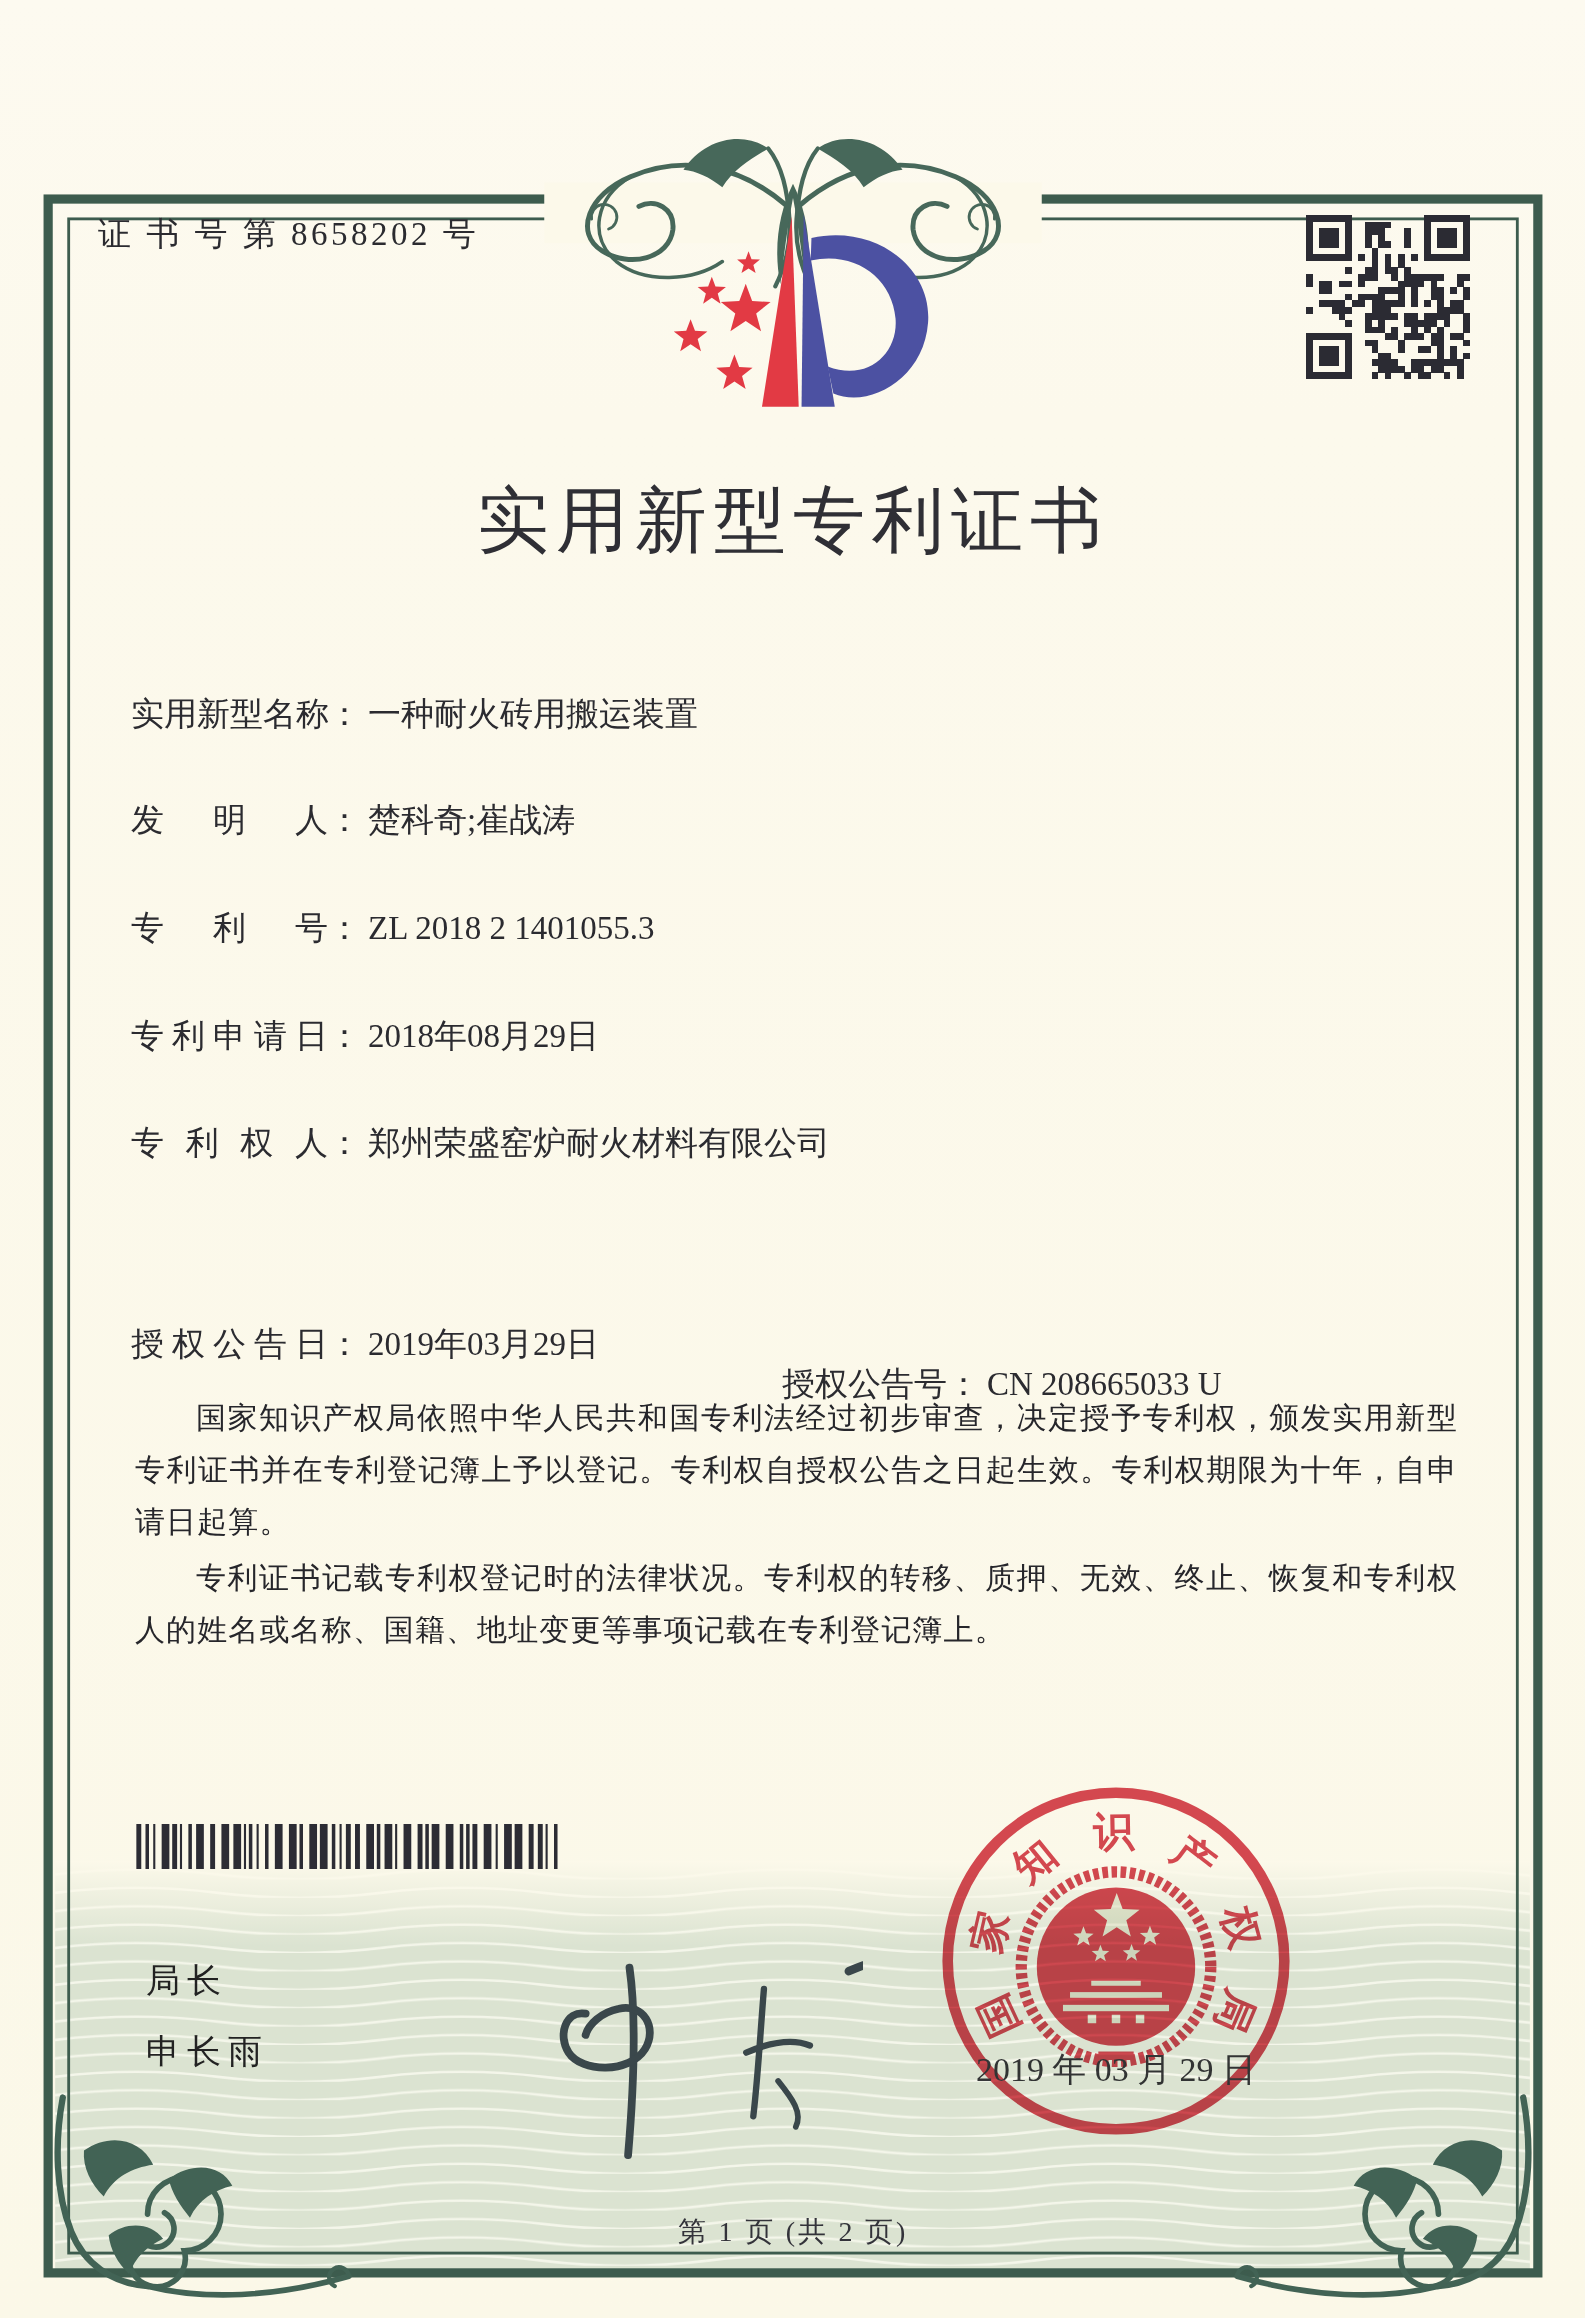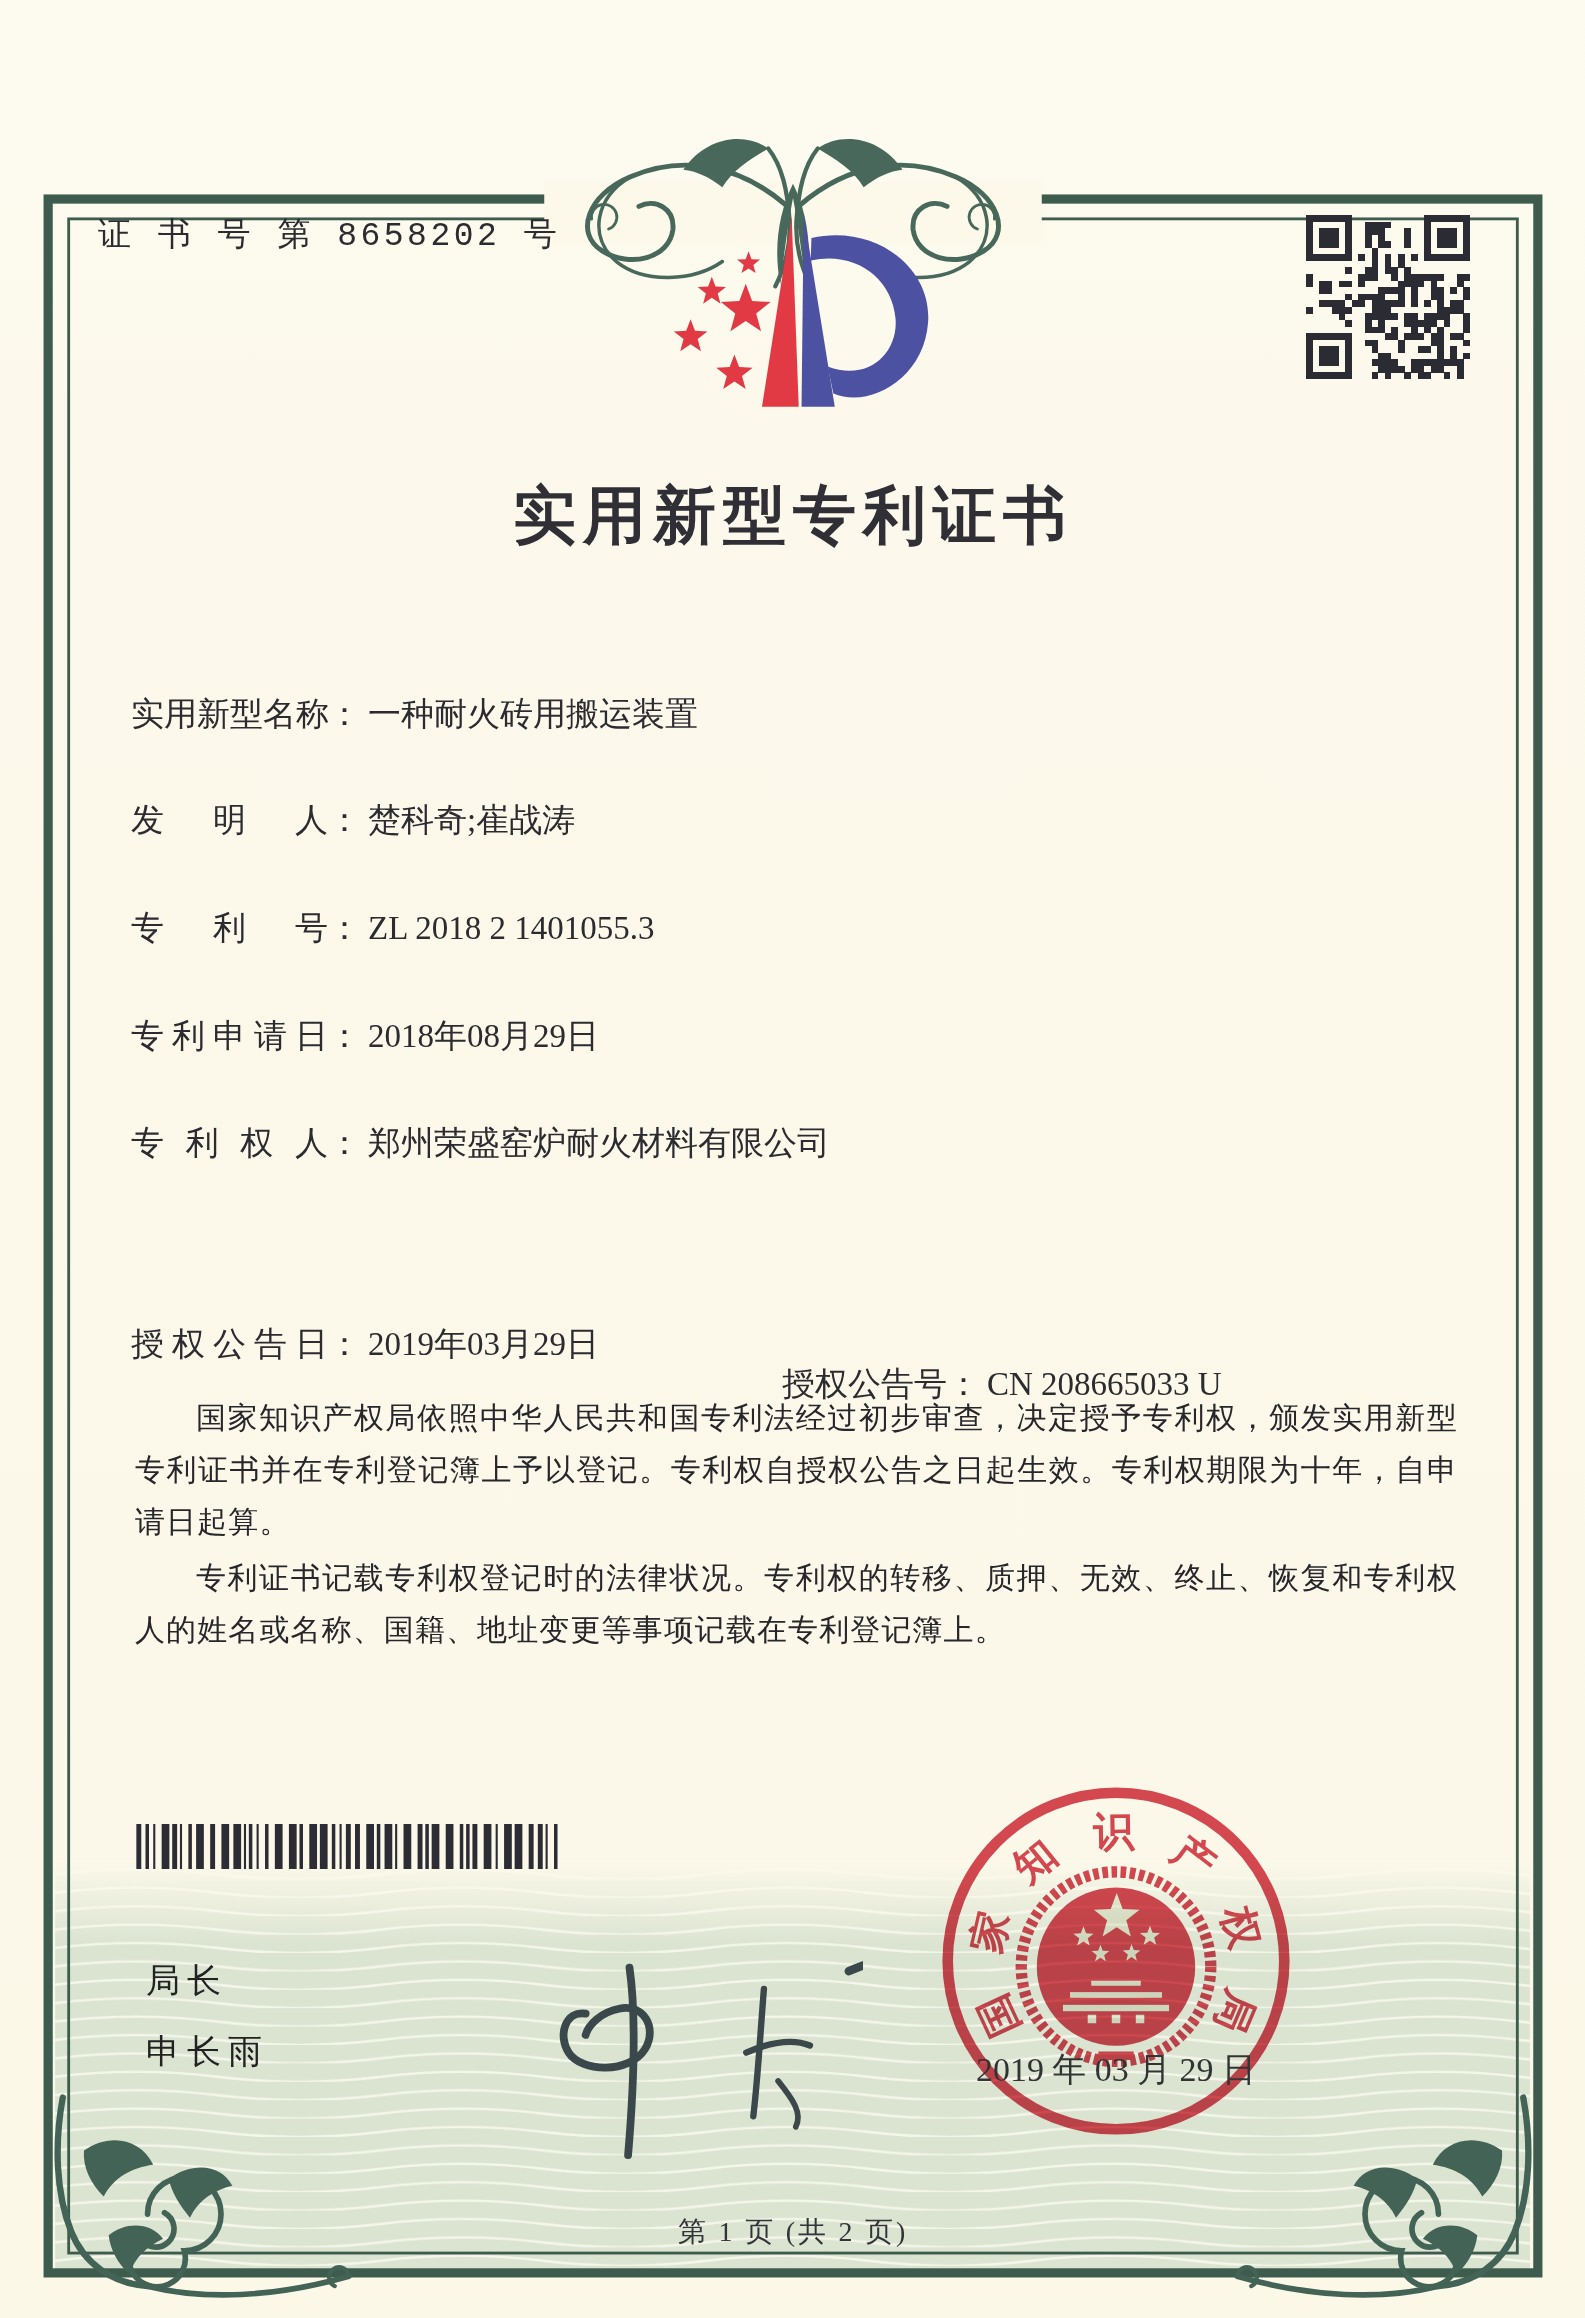--- a/index.html
+++ b/index.html
@@ -13,24 +13,24 @@
   .waveband{left:55px;top:1861px;width:1475px;height:409px;z-index:1;}
   .wavefade{left:55px;top:1861px;width:1475px;height:85px;z-index:2;
     background:linear-gradient(180deg,rgba(252,249,234,1) 0%,rgba(252,249,234,0) 100%);}
   
   .frame{left:0;top:0;z-index:3;}
   .toporn{left:524px;top:99px;z-index:4;}
   .cornerL{left:41px;top:2094px;z-index:4;}
   .cornerR{right:41px;top:2094px;z-index:4;transform:scaleX(-1);}
   
   .content{z-index:5;}
-  .certno{left:98px;top:212px;font-size:33px;letter-spacing:3.5px;z-index:5;font-family:Liberation Mono, monospace;}
+  .certno{left:98px;top:212px;font-size:33px;letter-spacing:3.5px;z-index:5;}
   .logo{left:665px;top:204px;z-index:5;}
   .qr{left:1306px;top:215px;z-index:5;}
-  .title{left:0;right:0;top:473px;text-align:center;font-size:63px;font-weight:700;
+  .title{left:0;right:0;top:473px;text-align:center;font-size:72px;font-weight:400;
     letter-spacing:7px;color:#2f2f35;z-index:5;}
   .frow{left:131px;font-size:33px;white-space:nowrap;z-index:5;text-decoration:underline;}
   .flabel{display:inline-block;width:197px;text-align:justify;text-align-last:justify;vertical-align:top;}
   .fcolon{display:inline-block;margin-right:7px;}
   .fval{display:inline-block;}
   .fpair2{position:absolute;left:651px;top:0;white-space:nowrap;margin-top:40px;}
   .bodytxt{left:131px;top:1388px;width:1331px;font-size:30px;line-height:52px;
     text-align:justify;letter-spacing:1.1px;z-index:5;color:#26262b;}
   .bodytxt p{margin:4px;text-indent:61px;}
   .barcode{left:135px;top:1824px;z-index:5;}

